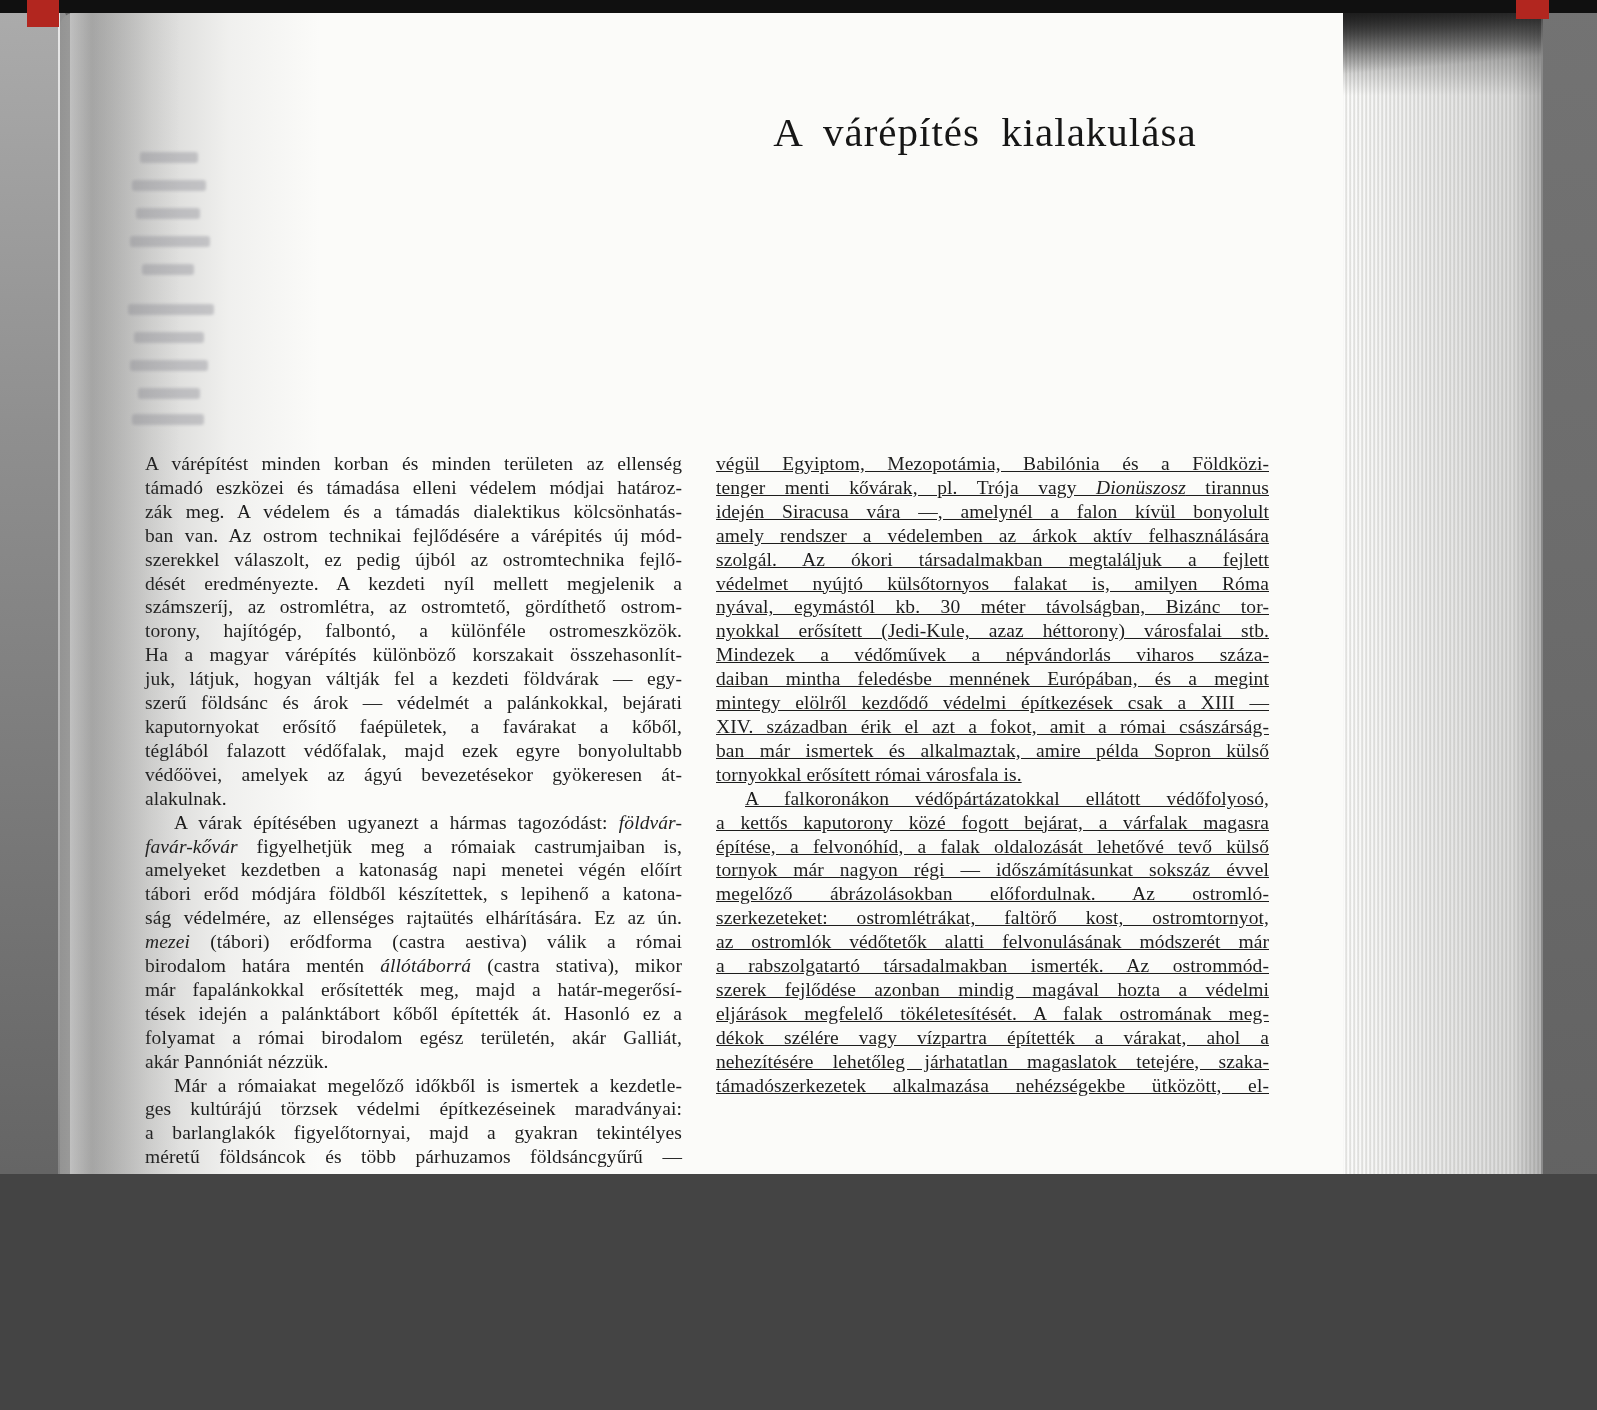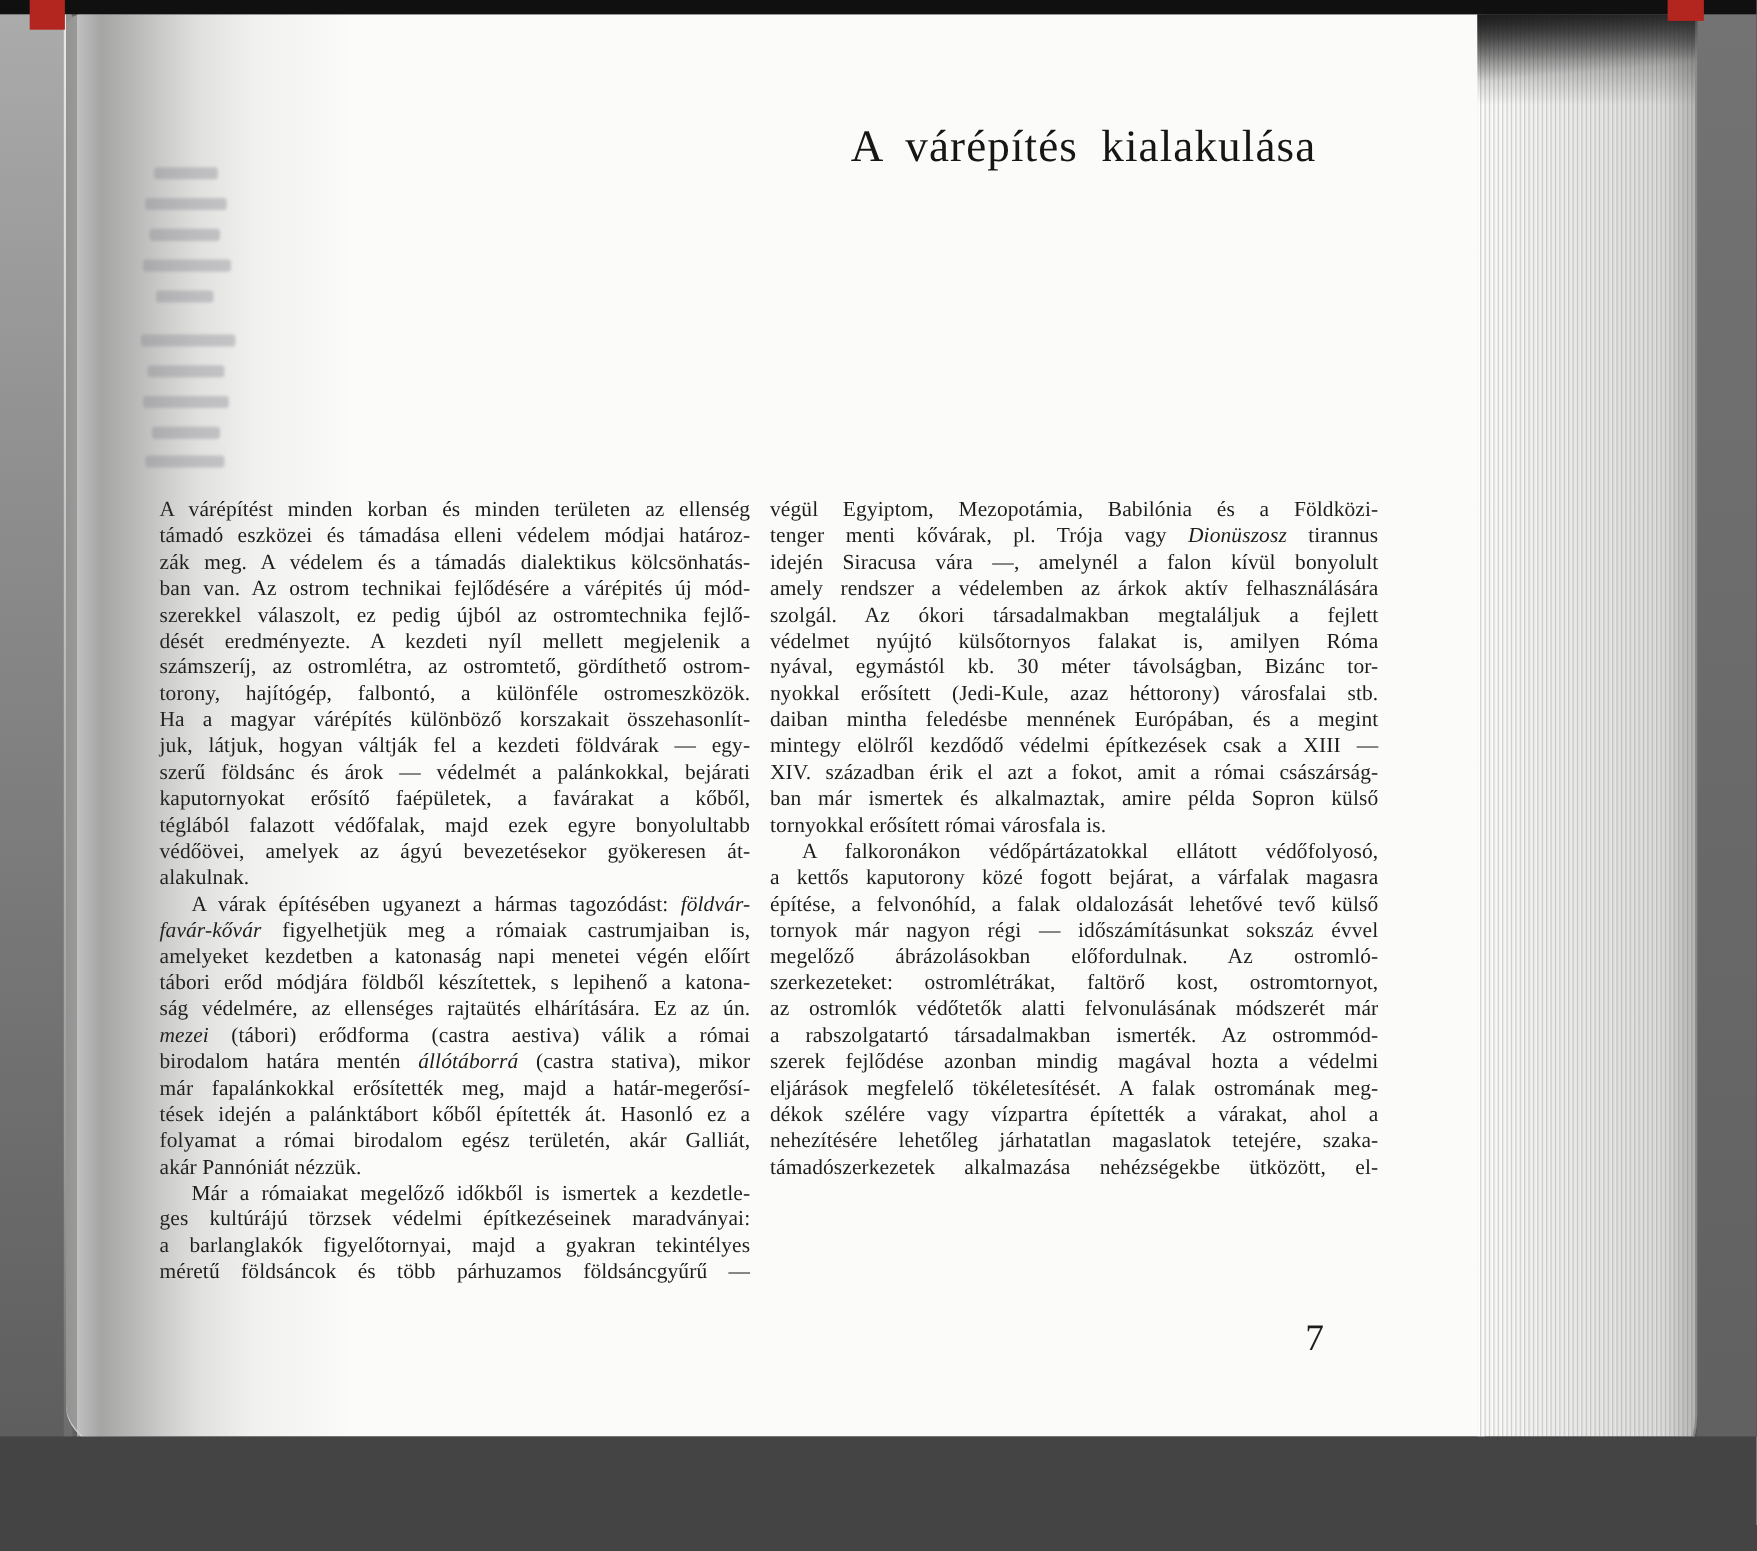--- a/index.html
+++ b/index.html
@@ -1,17 +1,17 @@
 <!DOCTYPE html>
 <html><head>
 <meta charset="utf-8">
 <style>
   html,body{margin:0;padding:0;background:#444;}
   .stage{
-    position:relative; width:1597px; height:1306px; overflow:hidden;
+    position:relative; width:1597px; height:1174px; overflow:hidden;
     background:#5a5a5a;
     font-family:"Liberation Serif","DejaVu Serif",serif;
   }
   
   .bg-right{
     position:absolute; left:1543px; top:0; width:54px; height:1410px;
     background:linear-gradient(180deg,#737373 0%,#6c6c6c 40%,#5f5f5f 100%);
   }
   
   .gutter{
@@ -79,21 +79,21 @@
     position:absolute; left:705px; top:108px; width:560px;
     font-size:41px; color:#161616; text-align:center;
     letter-spacing:1px; word-spacing:10px; white-space:nowrap;
   }
   
   .col{
     position:absolute; top:452px; color:#1d1d1d;
     font-size:19.5px; line-height:23.9px; letter-spacing:.1px;
   }
   .col-left{ left:145px; width:537px; }
-  .col-right{ left:700px; width:553px; }
+  .col-right{ left:716px; width:553px;text-decoration:underline; }
   .line{ text-align:justify; text-align-last:justify; }
   .line.end{ text-align-last:left; }
   .line.indent{ text-indent:29px; }
   .it{ font-style:italic; }
   
   .pageno{
     position:absolute; left:1163px; top:1198px; width:64px;
     font-size:34px; color:#1d1d1d; text-align:center;
   }
   
@@ -169,20 +169,21 @@
     </div>
   <div class="col col-right">
       <div class="line"><span>végül Egyiptom, Mezopotámia, Babilónia és a Földközi-</span></div>
       <div class="line"><span>tenger menti kővárak, pl. Trója vagy </span><span class="it">Dionüszosz</span><span> tirannus</span></div>
       <div class="line"><span>idején Siracusa vára —, amelynél a falon kívül bonyolult</span></div>
       <div class="line"><span>amely rendszer a védelemben az árkok aktív felhasználására</span></div>
       <div class="line"><span>szolgál. Az ókori társadalmakban megtaláljuk a fejlett</span></div>
       <div class="line"><span>védelmet nyújtó külsőtornyos falakat is, amilyen Róma</span></div>
       <div class="line"><span>nyával, egymástól kb. 30 méter távolságban, Bizánc tor-</span></div>
       <div class="line"><span>nyokkal erősített (Jedi-Kule, azaz héttorony) városfalai stb.</span></div>
+      <div class="line"><span>Mindezek a védőművek a népvándorlás viharos száza-</span></div>
       <div class="line"><span>daiban mintha feledésbe mennének Európában, és a megint</span></div>
       <div class="line"><span>mintegy elölről kezdődő védelmi építkezések csak a XIII —</span></div>
       <div class="line"><span>XIV. században érik el azt a fokot, amit a római császárság-</span></div>
       <div class="line"><span>ban már ismertek és alkalmaztak, amire példa Sopron külső</span></div>
       <div class="line end"><span>tornyokkal erősített római városfala is.</span></div>
       <div class="line indent"><span>A falkoronákon védőpártázatokkal ellátott védőfolyosó,</span></div>
       <div class="line"><span>a kettős kaputorony közé fogott bejárat, a várfalak magasra</span></div>
       <div class="line"><span>építése, a felvonóhíd, a falak oldalozását lehetővé tevő külső</span></div>
       <div class="line"><span>tornyok már nagyon régi — időszámításunkat sokszáz évvel</span></div>
       <div class="line"><span>megelőző ábrázolásokban előfordulnak. Az ostromló-</span></div>

